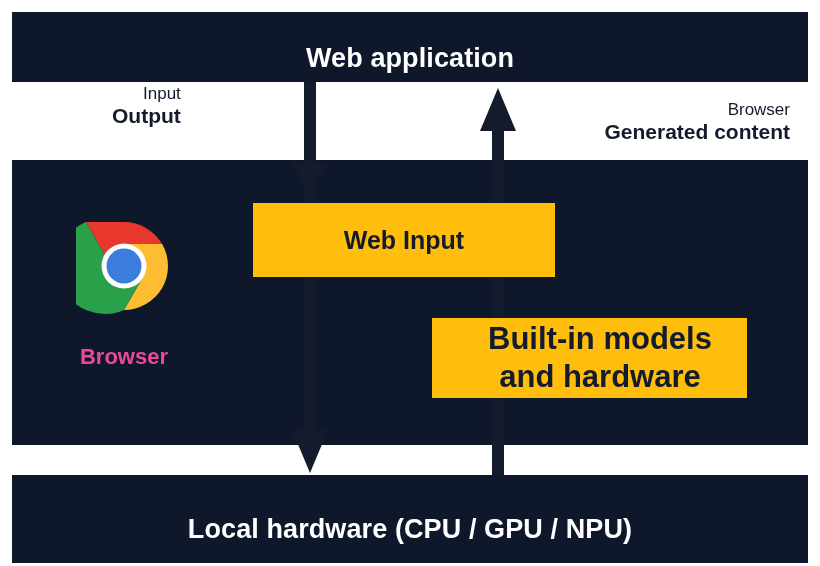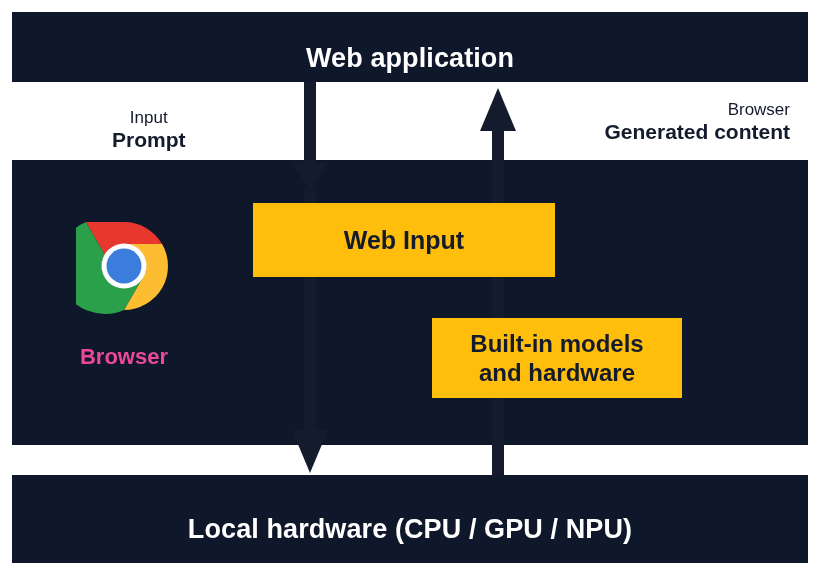--- a/index.html
+++ b/index.html
@@ -64,21 +64,21 @@
   .gutter-label .kicker {
     display: block;
     font-size: 17px;
     font-weight: normal;
   }
   .gutter-label .strong {
     display: block;
     font-size: 21px;
     font-weight: bold;
   }
-  #label-input  { left: 112px; top: 108px; text-align: center; }
+  #label-input  { left: 112px; top: 84px; text-align: right; }
   #label-output { right: 30px; top: 100px; text-align: right; }
 
   
   #browser-block {
     position: absolute;
     left: 64px;
     top: 218px;
     width: 120px;
     text-align: center;
   }
@@ -112,23 +112,24 @@
   #box-web-apis {
     left: 253px;
     top: 203px;
     width: 302px;
     height: 74px;
     font-size: 25px;
   }
   #box-builtin {
     left: 432px;
     top: 318px;
-    width: 250px;
+    width: 294px;
     height: 80px;
-    font-size: 24px;
+    font-size: 31px;
+    padding-left: 21px;
   }
 </style>
 </head>
 <body>
 
 <div id="diagram">
 
   <div class="band band-top">
     <div class="band-title">Web application</div>
   </div>
@@ -175,21 +176,21 @@
     </g>
 
     <g>
       <polygon points="498,88 516,131 480,131" fill="#141b2d"></polygon>
       <rect x="492" y="126" width="12" height="349" fill="#141b2d"></rect>
     </g>
   </svg>
 
   <div class="gutter-label" id="label-input">
     <span class="kicker">Input</span>
-    <span class="strong">Prompt</span>
+    <span class="strong">Output</span>
   </div>
 
   <div class="gutter-label" id="label-output">
     <span class="kicker">Browser</span>
     <span class="strong">Generated content</span>
   </div>
 
 </div>
 
 </body></html>

